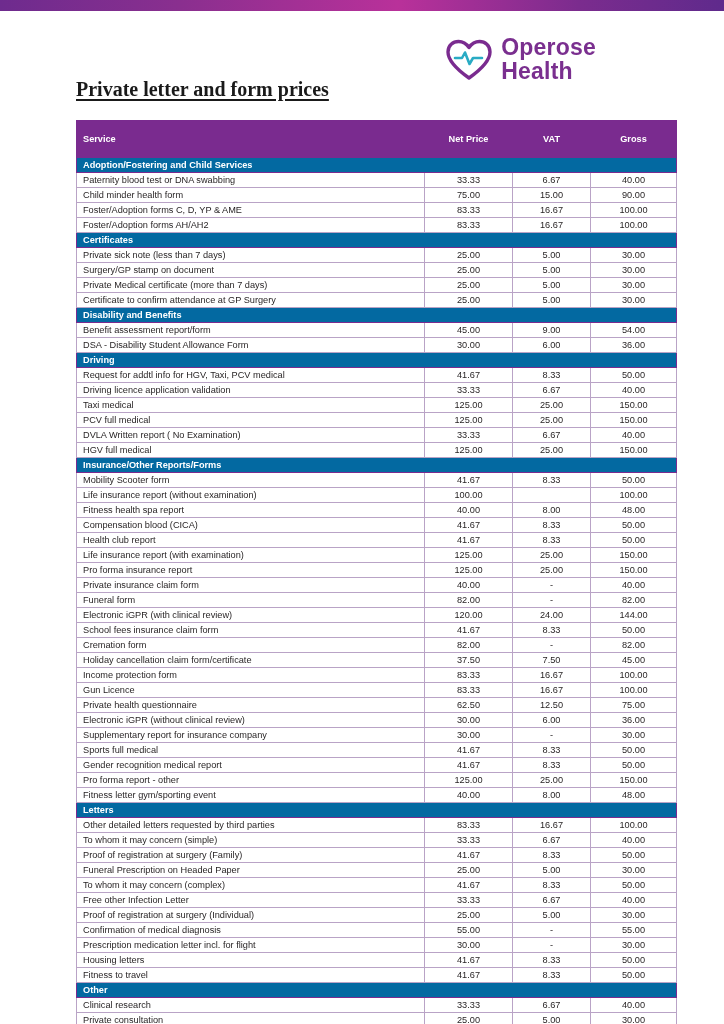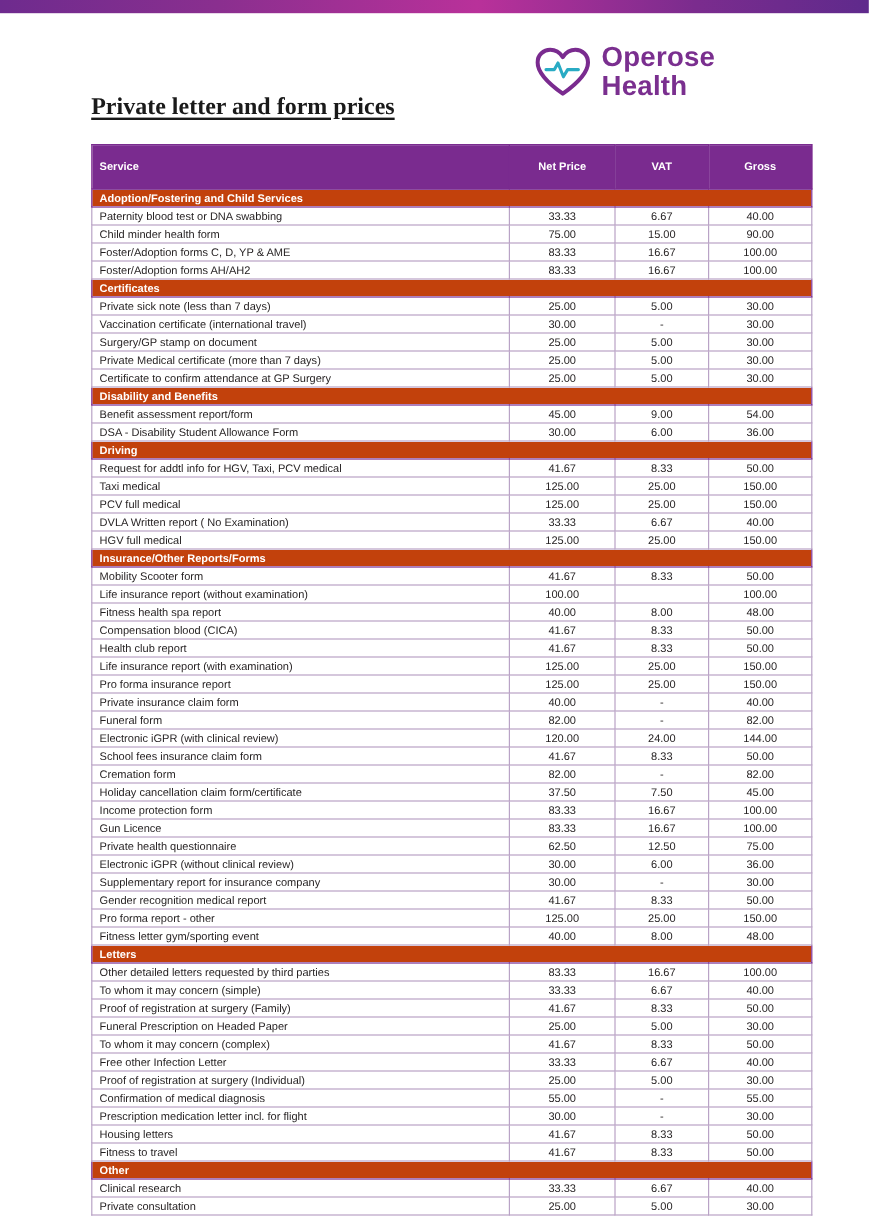--- a/index.html
+++ b/index.html
@@ -87,21 +87,21 @@
     text-align: left;
     padding: 13px 6px;
     border: 1px solid #7a2b8f;
     height: 13px;
     box-sizing: border-box;
   }
   thead th.num {
     text-align: center;
   }
   tr.section td {
-    background: #c2410c;
+    background: #0369a1;
     color: #ffffff;
     font-weight: bold;
     font-size: 9.2px;
     padding: 2px 6px;
     border: 1px solid #7a2b8f;
     height: 13px;
     box-sizing: border-box;
   }
   tbody td {
     border: 1px solid #b9a3c6;
@@ -188,26 +188,20 @@
           <tr class="section">
             <td colspan="4">Certificates</td>
           </tr>
           <tr>
             <td>Private sick note (less than 7 days)</td>
             <td class="num">25.00</td>
             <td class="num">5.00</td>
             <td class="num">30.00</td>
           </tr>
           <tr>
-            <td>Vaccination certificate (international travel)</td>
-            <td class="num">30.00</td>
-            <td class="num">-</td>
-            <td class="num">30.00</td>
-          </tr>
-          <tr>
             <td>Surgery/GP stamp on document</td>
             <td class="num">25.00</td>
             <td class="num">5.00</td>
             <td class="num">30.00</td>
           </tr>
           <tr>
             <td>Private Medical certificate (more than 7 days)</td>
             <td class="num">25.00</td>
             <td class="num">5.00</td>
             <td class="num">30.00</td>
@@ -236,20 +230,26 @@
           <tr class="section">
             <td colspan="4">Driving</td>
           </tr>
           <tr>
             <td>Request for addtl info for HGV, Taxi, PCV medical</td>
             <td class="num">41.67</td>
             <td class="num">8.33</td>
             <td class="num">50.00</td>
           </tr>
           <tr>
+            <td>Driving licence application validation</td>
+            <td class="num">33.33</td>
+            <td class="num">6.67</td>
+            <td class="num">40.00</td>
+          </tr>
+          <tr>
             <td>Taxi medical</td>
             <td class="num">125.00</td>
             <td class="num">25.00</td>
             <td class="num">150.00</td>
           </tr>
           <tr>
             <td>PCV full medical</td>
             <td class="num">125.00</td>
             <td class="num">25.00</td>
             <td class="num">150.00</td>
@@ -371,20 +371,26 @@
             <td class="num">6.00</td>
             <td class="num">36.00</td>
           </tr>
           <tr>
             <td>Supplementary report for insurance company</td>
             <td class="num">30.00</td>
             <td class="num">-</td>
             <td class="num">30.00</td>
           </tr>
           <tr>
+            <td>Sports full medical</td>
+            <td class="num">41.67</td>
+            <td class="num">8.33</td>
+            <td class="num">50.00</td>
+          </tr>
+          <tr>
             <td>Gender recognition medical report</td>
             <td class="num">41.67</td>
             <td class="num">8.33</td>
             <td class="num">50.00</td>
           </tr>
           <tr>
             <td>Pro forma report - other</td>
             <td class="num">125.00</td>
             <td class="num">25.00</td>
             <td class="num">150.00</td>

